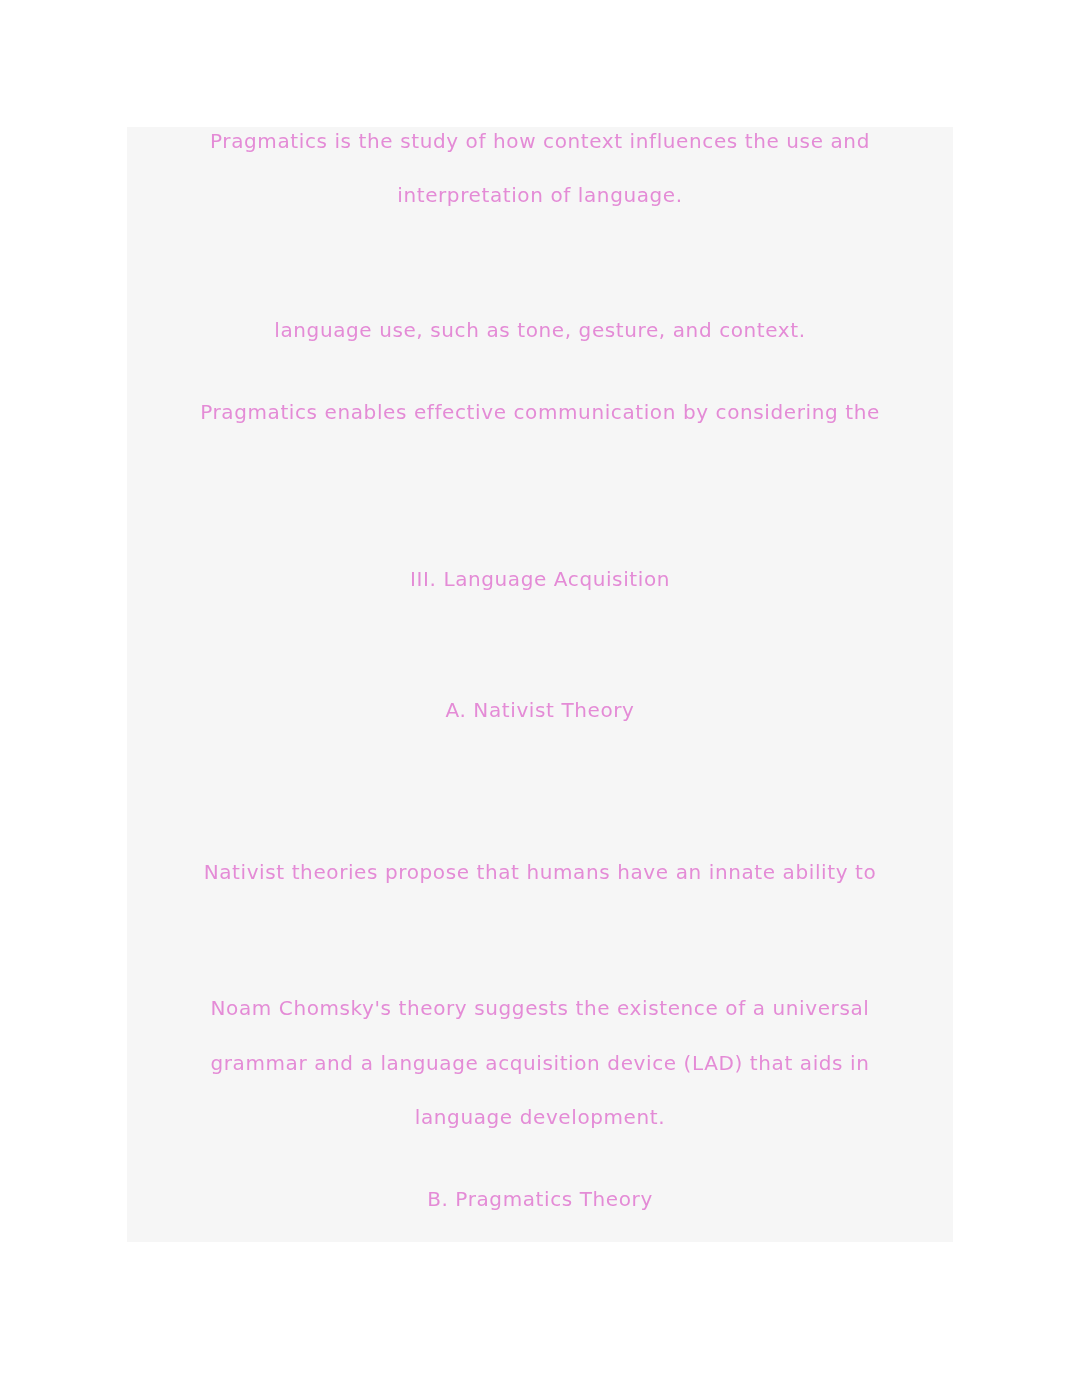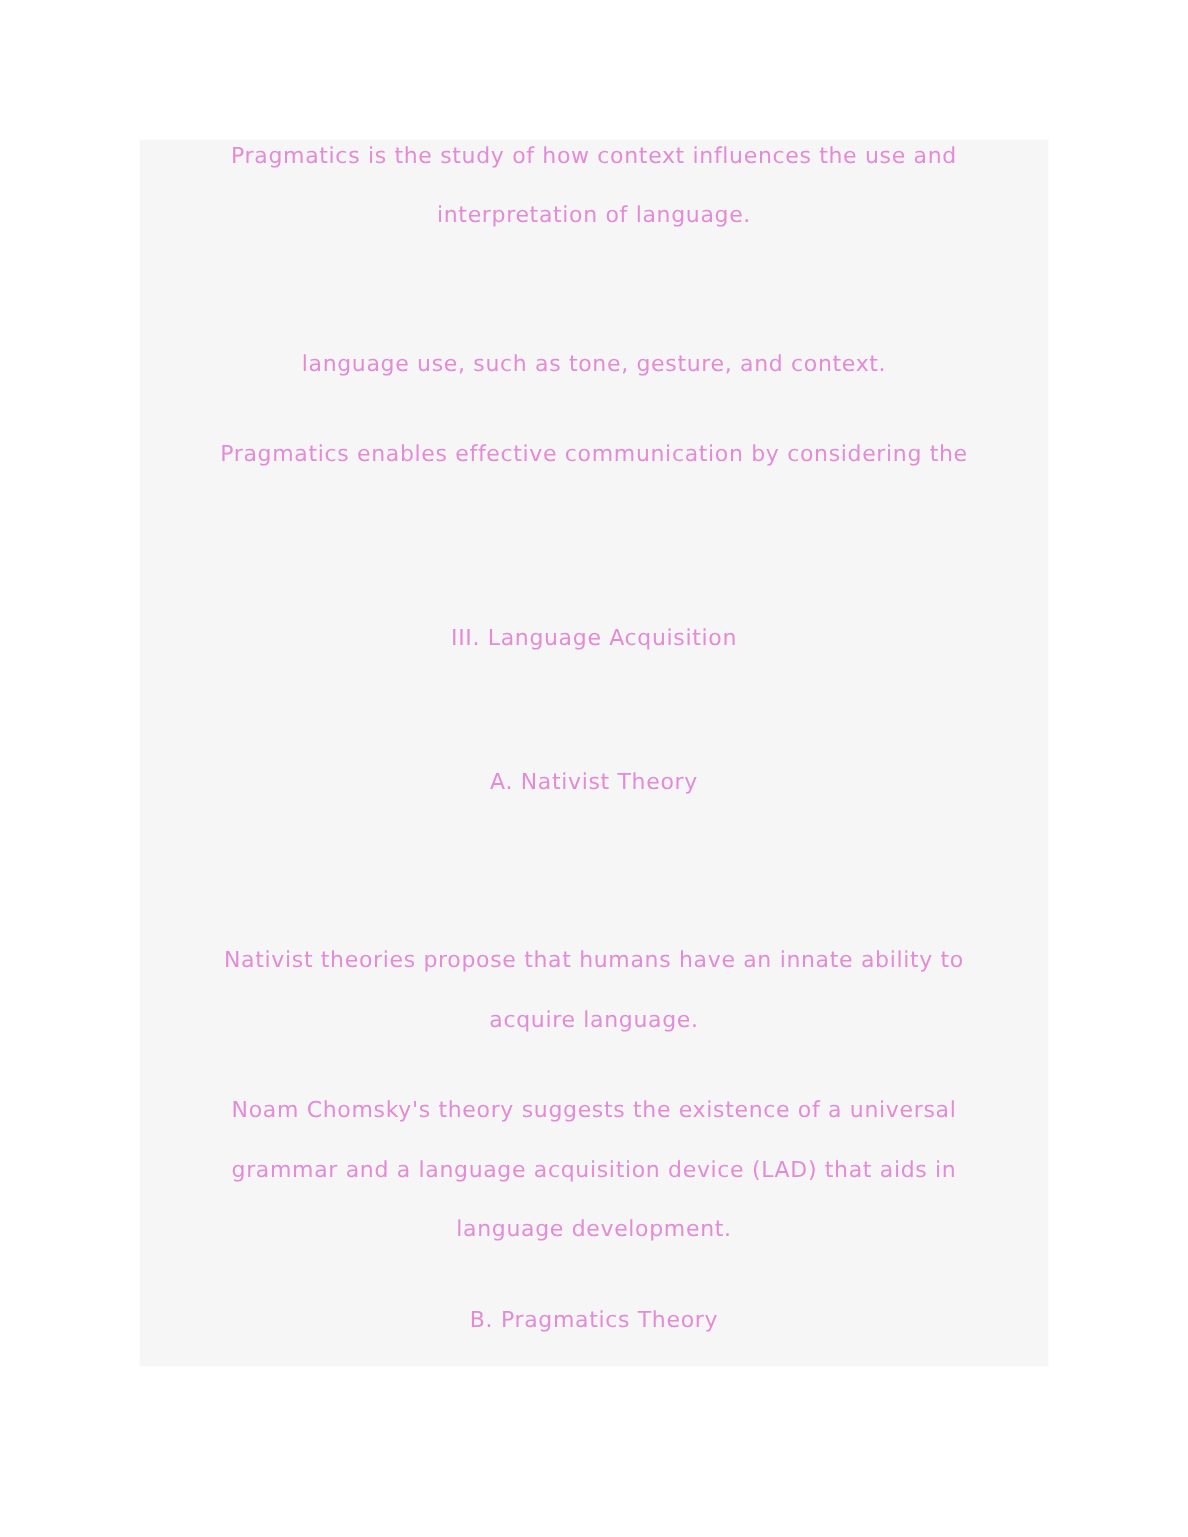--- a/index.html
+++ b/index.html
@@ -32,20 +32,19 @@
 
   <div class="line" style="top:189px;">language use, such as tone, gesture, and context.</div>
 
   <div class="line" style="top:271px;">Pragmatics enables effective communication by considering the</div>
 
   <div class="line" style="top:402px;margin-top:36px;">III. Language Acquisition</div>
 
   <div class="line" style="top:569px;">A. Nativist Theory</div>
 
   <div class="line" style="top:731px;">Nativist theories propose that humans have an innate ability to</div>
-  <div class="line" style="top:786px;">acquire language.</div>
 
   <div class="line" style="top:867px;">Noam Chomsky's theory suggests the existence of a universal</div>
   <div class="line" style="top:922px;">grammar and a language acquisition device (LAD) that aids in</div>
   <div class="line" style="top:976px;">language development.</div>
 
   <div class="line" style="top:1058px;">B. Pragmatics Theory</div>
 </div>
 
 </body></html>

